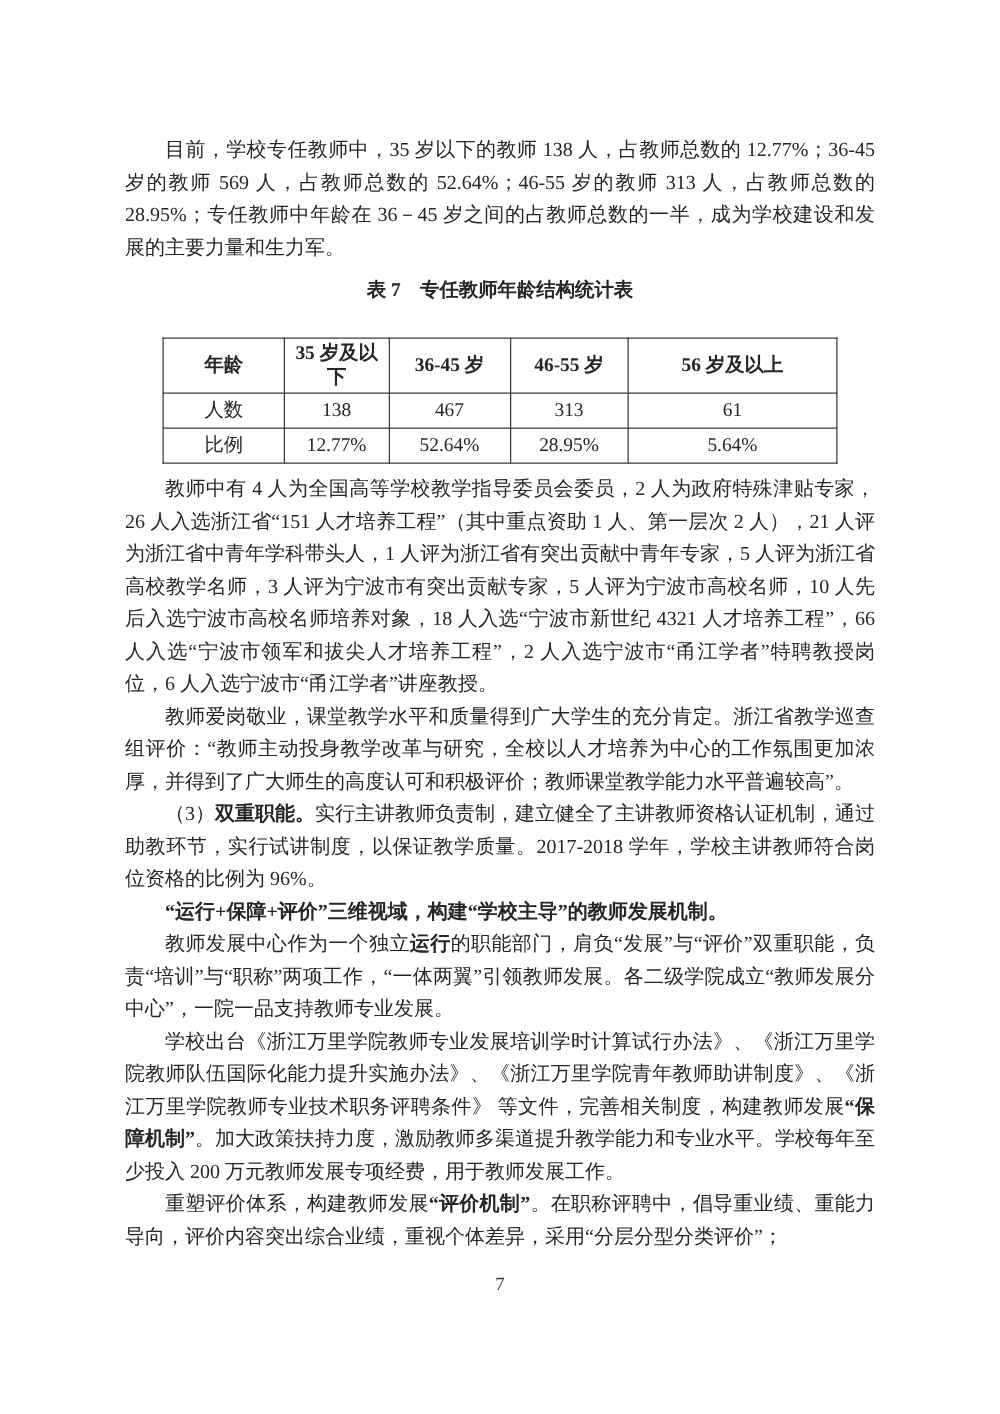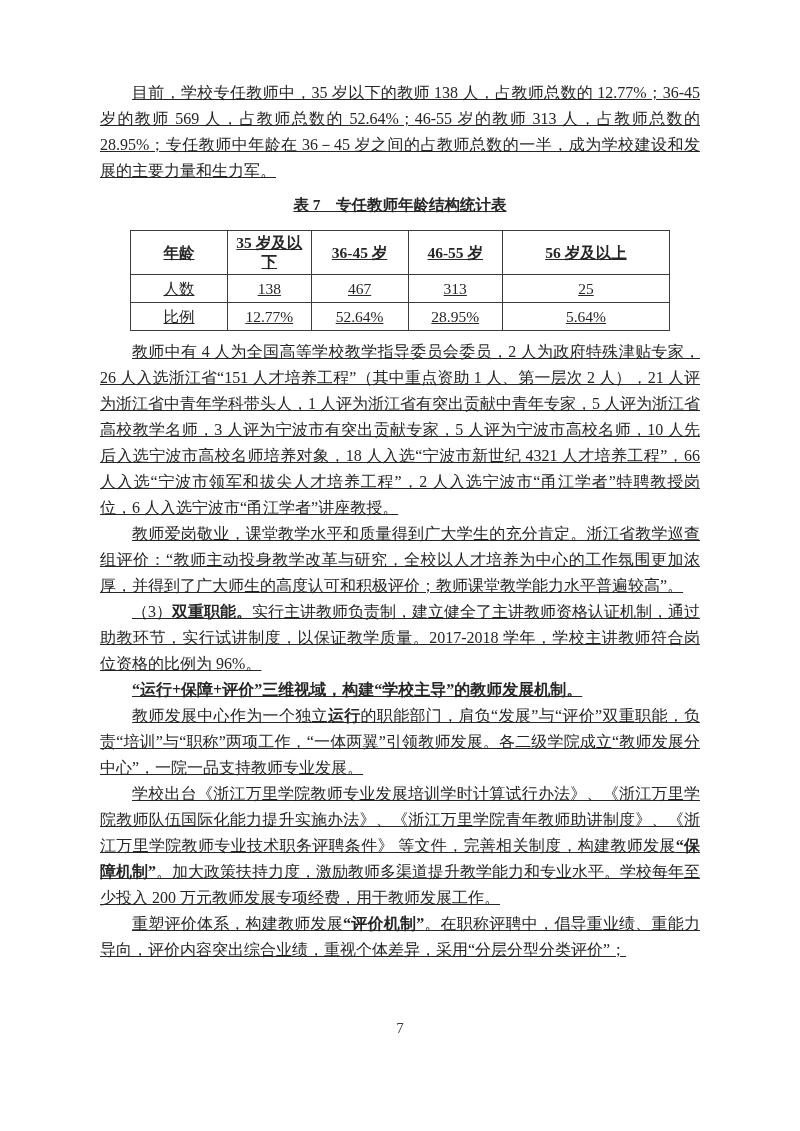--- a/index.html
+++ b/index.html
@@ -14,38 +14,37 @@
     overflow: hidden;
   }
   .page {
     position: absolute;
     inset: 0;
     background: #ffffff;
   }
   .content {
     position: absolute;
     left: 100px;
-    top: 80px;
+    top: 108px;
     width: 600px;
     font-size: 16px;
     line-height: 26px;
     text-align: justify;
-    text-decoration: underline;
   }
   p.para {
     margin: 0;
     text-indent: 2em;
   }
   .bold { font-weight: bold; }
   .table-title {
     text-align: center;
     font-weight: bold;
     font-size: 15.5px;
     line-height: 26px;
-    margin: 8px 0 12px 0;
+    margin: 8px 0 24px 0;
     text-indent: 0;
   }
   table.stats {
     width: 90%;
     margin: 0 auto 8px auto;
     border-collapse: collapse;
     table-layout: fixed;
   }
   .stats th, .stats td {
     border: 1px solid #3c3c3c;
@@ -91,21 +90,21 @@
           <th>35 岁及以下</th>
           <th>36-45 岁</th>
           <th>46-55 岁</th>
           <th>56 岁及以上</th>
         </tr>
         <tr>
           <td>人数</td>
           <td>138</td>
           <td>467</td>
           <td>313</td>
-          <td>25</td>
+          <td>61</td>
         </tr>
         <tr>
           <td>比例</td>
           <td>12.77%</td>
           <td>52.64%</td>
           <td>28.95%</td>
           <td>5.64%</td>
         </tr>
       </tbody>
     </table>

